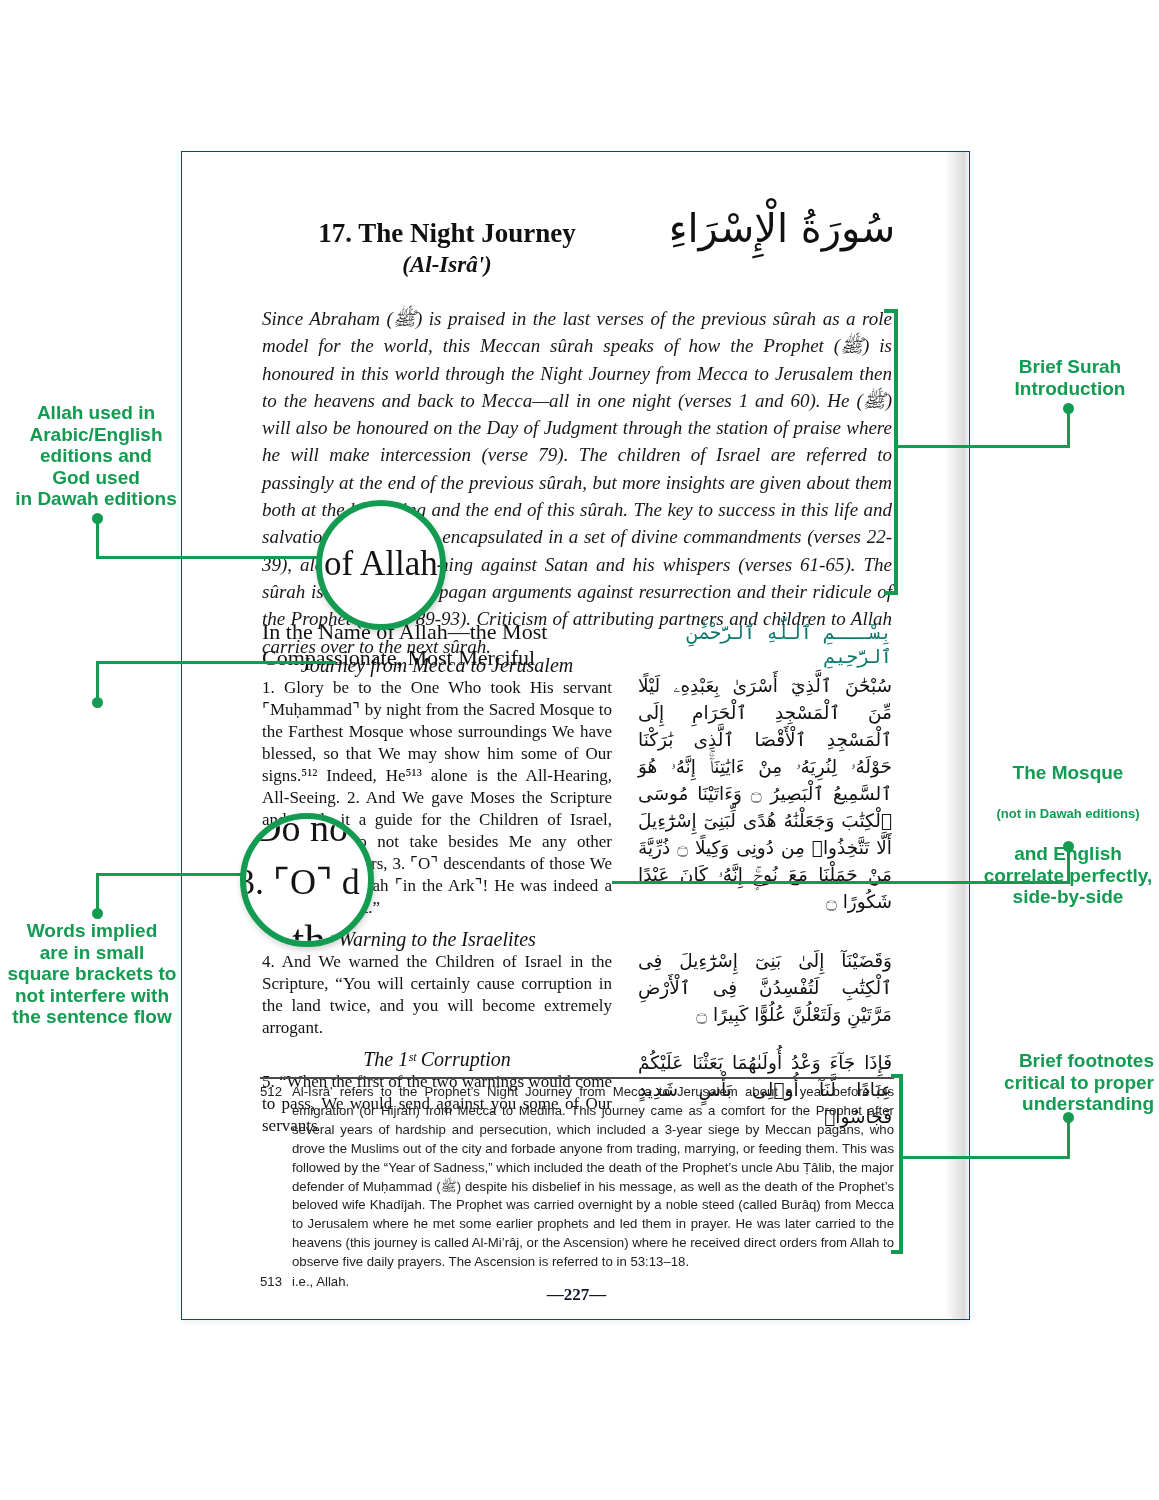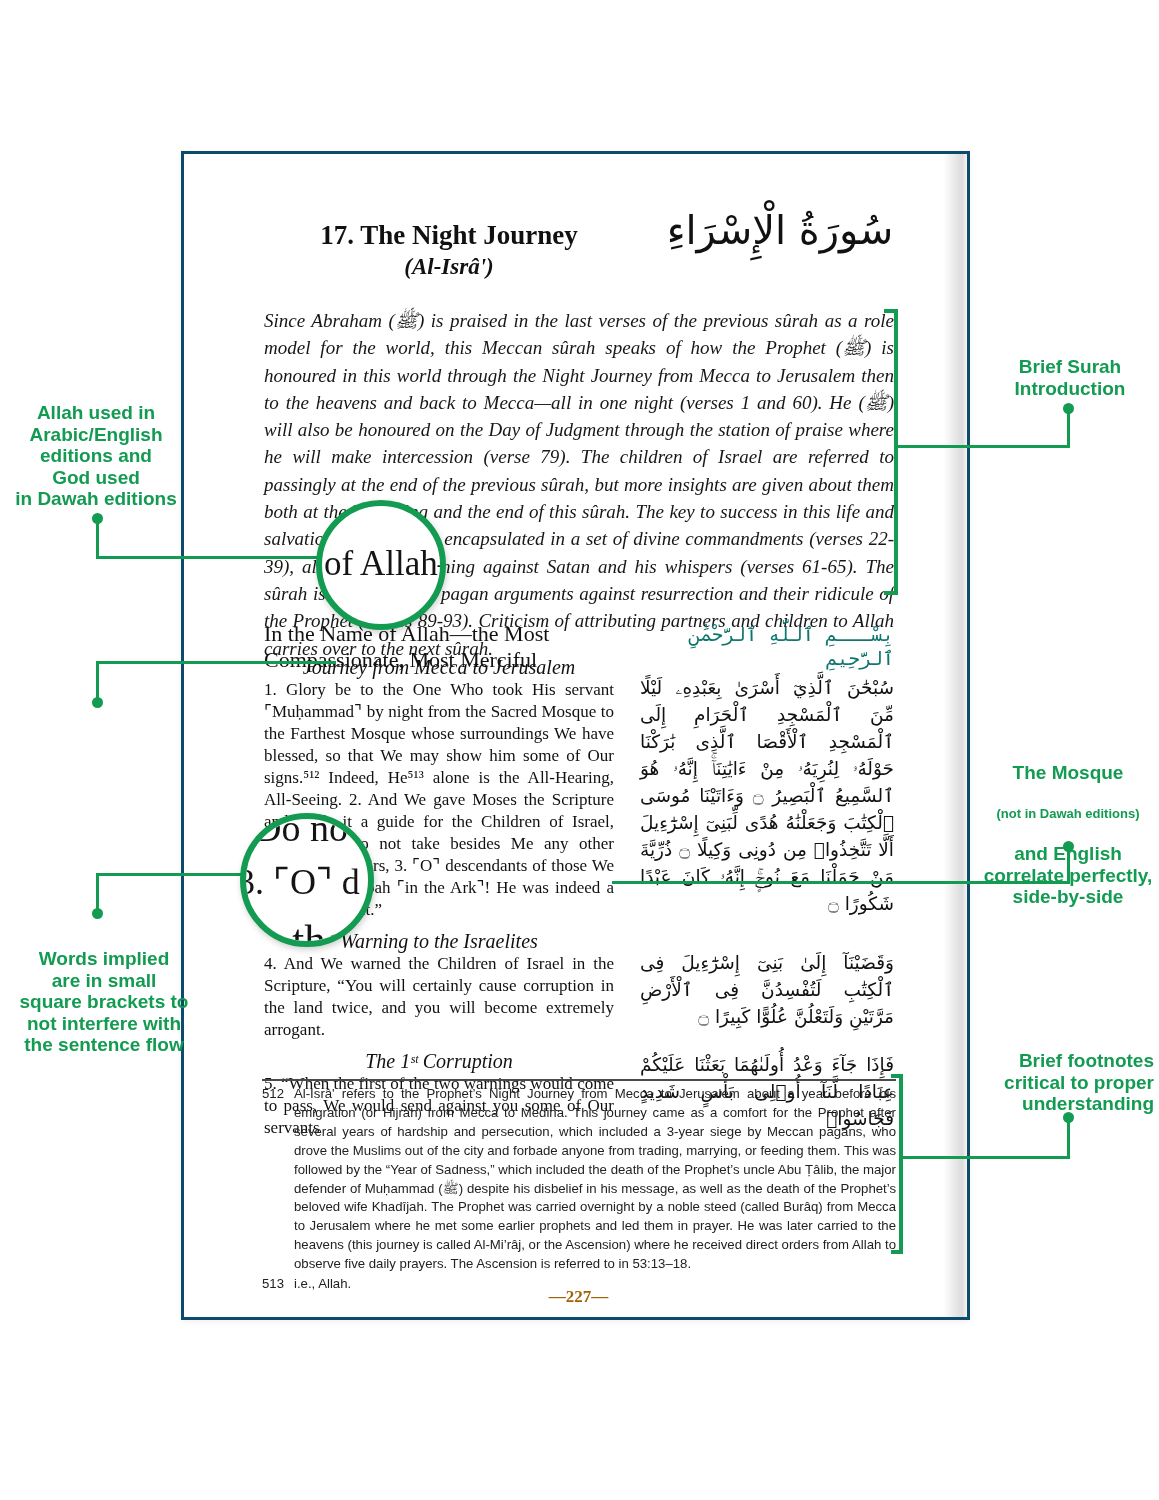--- a/index.html
+++ b/index.html
@@ -2,21 +2,21 @@
 <html><head>
 <meta charset="utf-8">
 <style>
   :root { --green: #129b51; --ink: #1a1a1a; }
   * { margin: 0; padding: 0; box-sizing: border-box; }
   body { background: #ffffff; font-family: "Liberation Sans", sans-serif; }
   #canvas { position: relative; width: 1159px; height: 1500px; background: #fff; overflow: hidden; }
 
   
   .sheet { position: absolute; left: 181px; top: 151px; width: 789px; height: 1169px;
-           background: #fff; border: 3px solid #0c4a6e; box-shadow: 0 2px 6px rgba(0,0,0,.06); }
+           background: #fff; border: 1px solid #0c4a6e; box-shadow: 0 2px 6px rgba(0,0,0,.06); }
   .sheet .edge-shadow { position: absolute; right: 0; top: 0; bottom: 0; width: 24px;
            background: linear-gradient(to right, rgba(0,0,0,0), rgba(0,0,0,.14) 80%, rgba(0,0,0,.04)); }
 
   .title-en { position: absolute; left: 95px; top: 66px; width: 340px; text-align: center;
               font-family: "Liberation Serif", serif; font-weight: bold; font-size: 27px; line-height: 31px; color: #111; }
   .title-translit { font-style: italic; font-size: 23px; }
   .title-ar { position: absolute; right: 72px; top: 46px; width: 230px; text-align: center;
               font-family: "DejaVu Sans", sans-serif; font-size: 40px; line-height: 60px; color: #111; direction: rtl; }
 
   .intro { position: absolute; left: 80px; top: 153px; width: 630px;
@@ -41,21 +41,21 @@
 
   .fn-divider { position: absolute; left: 78px; top: 925px; width: 634px; border-top: 2px solid #4a4a4a; }
   .footnotes { position: absolute; left: 78px; top: 931px; width: 634px;
                font-family: "Liberation Sans", sans-serif; font-size: 13.2px; line-height: 18.9px;
                text-align: justify; color: #222; }
   .fn { position: relative; padding-left: 32px; }
   .fn + .fn { margin-top: 1px; }
   .fn-num { position: absolute; left: 0; top: 0; }
 
   .page-number { position: absolute; left: 0; width: 789px; top: 1133px; text-align: center;
-                 font-family: "Liberation Serif", serif; font-weight: bold; font-size: 17px; color: #a16207; }
+                 font-family: "Liberation Serif", serif; font-weight: bold; font-size: 17px; color: #0f172a; }
 
   
   .ann { position: absolute; color: var(--green); font-weight: bold; font-size: 19px; line-height: 21.5px;
          text-align: center; white-space: pre-line; z-index: 6; }
   .ann-small { font-size: 13px; line-height: 17px; }
   .dot   { position: absolute; width: 11px; height: 11px; border-radius: 50%; background: var(--green); z-index: 4; }
   .hline { position: absolute; height: 3px; background: var(--green); z-index: 3; }
   .vline { position: absolute; width: 3px; background: var(--green); z-index: 3; }
   .bracket { position: absolute; border: 4px solid var(--green); border-left: none; z-index: 3; }
 
@@ -131,21 +131,21 @@
 God used
 in Dawah editions</div>
   <div class="dot" style="left:92px; top:513px;"></div>
   <div class="vline" style="left:96px; top:518px; height:41px;"></div>
   <div class="hline" style="left:96px; top:556px; width:226px;"></div>
 
   <div class="dot" style="left:92px; top:697px;"></div>
   <div class="vline" style="left:96px; top:663px; height:38px;"></div>
   <div class="hline" style="left:96px; top:661px; width:240px;"></div>
 
-  <div class="ann" style="left:16px; top:920px; width:176px;margin-top:28px;">Words implied
+  <div class="ann" style="left:4px; top:920px; width:176px;">Words implied
 are in small
 square brackets to
 not interfere with
 the sentence flow</div>
   <div class="dot" style="left:92px; top:908px;"></div>
   <div class="vline" style="left:96px; top:875px; height:37px;"></div>
   <div class="hline" style="left:96px; top:873px; width:150px;"></div>
 
   <div class="ann" style="left:986px; top:356px; width:168px;">Brief Surah
 Introduction</div>

